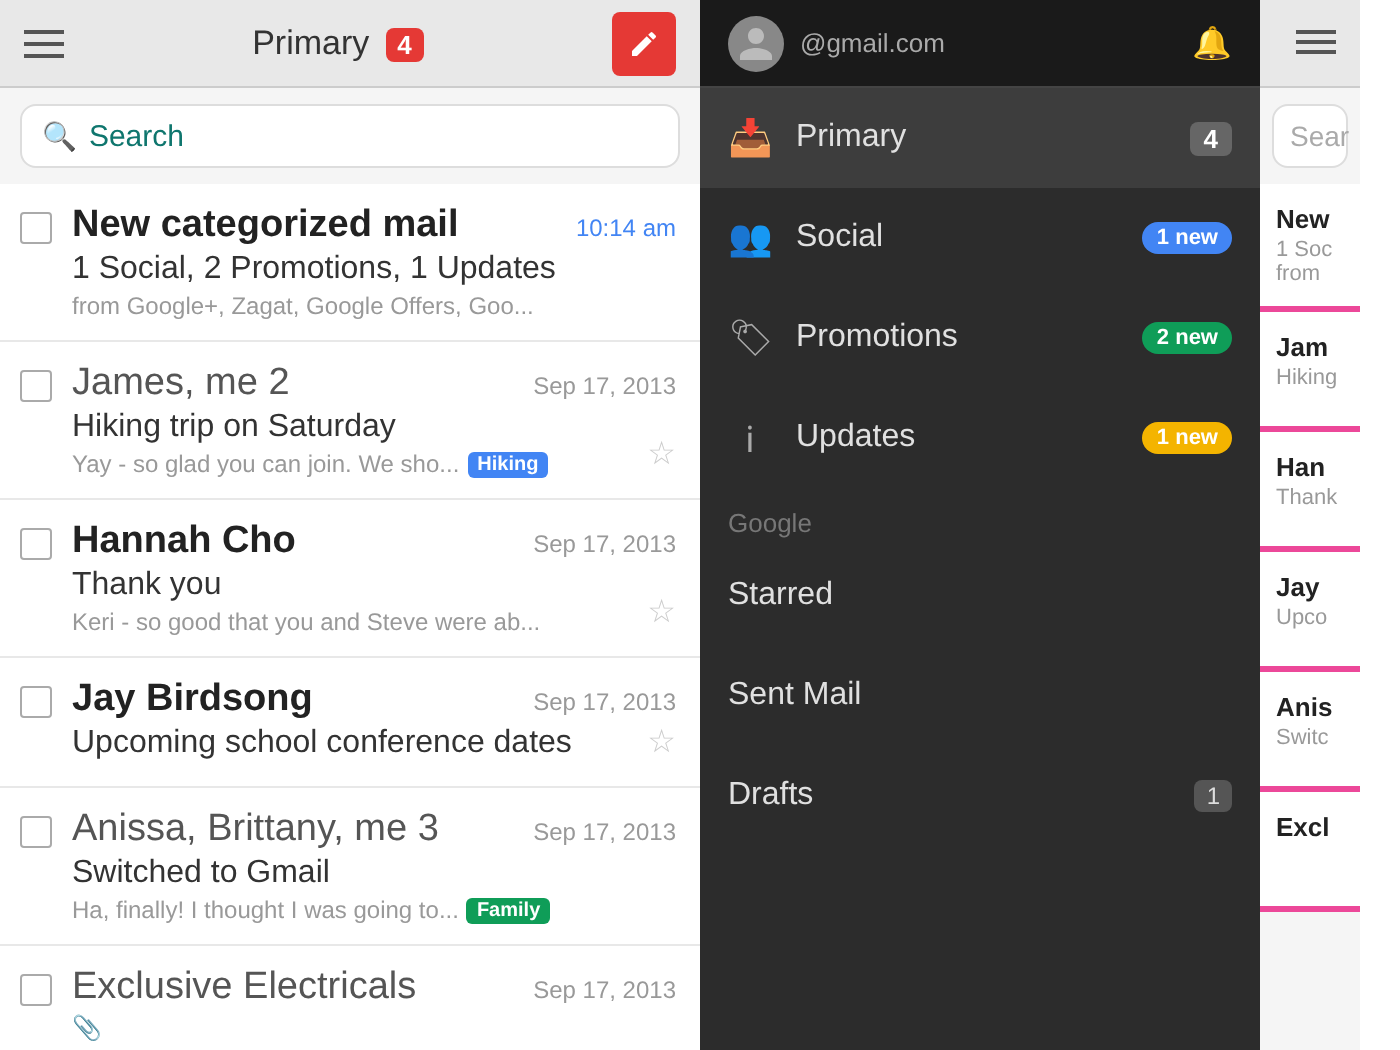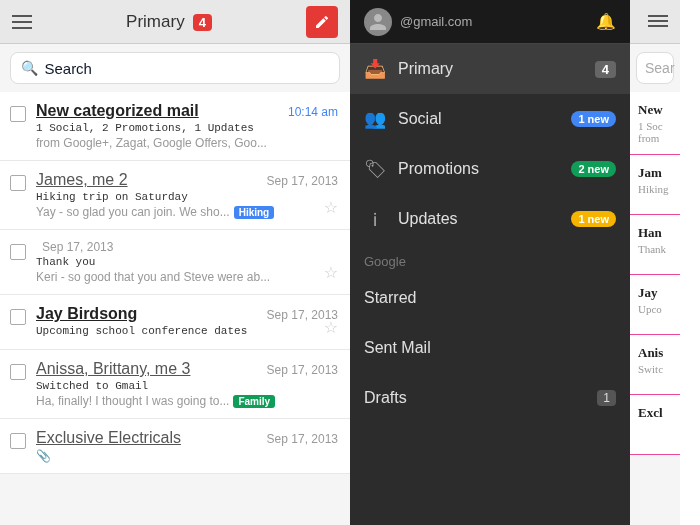--- a/index.html
+++ b/index.html
@@ -53,21 +53,21 @@
       margin: 8px 10px;
       border-radius: 8px;
       height: 32px;
       display: flex;
       align-items: center;
       padding: 0 10px;
       gap: 6px;
       border: 1px solid #ddd;
     }
     .search-bar-icon { color: #aaa; font-size: 14px; }
-    .search-bar-text { color: #0f172a; font-size: 15px; }
+    .search-bar-text { color: #0f766e; font-size: 15px; }
 
     .email-list { overflow-y: auto; flex: 1; }
 
     .email-item {
       background: white;
       border-bottom: 1px solid #e8e8e8;
       padding: 10px 12px 10px 36px;
       position: relative;
       cursor: pointer;
     }
@@ -76,30 +76,30 @@
       position: absolute; left: 10px; top: 14px;
       width: 16px; height: 16px; border: 1.5px solid #aaa; border-radius: 2px;
       background: white;
     }
 
     .email-header {
       display: flex; justify-content: space-between; align-items: baseline;
       margin-bottom: 2px;
     }
     .email-sender {
-      font-size: 16px; font-weight: 700; color: #222; text-decoration: underline;
+      font-size: 19px; font-weight: 700; color: #222;
     }
     .email-sender.read { font-weight: 400; color: #555; }
     .email-time {
       font-size: 12px; color: #999; flex-shrink: 0; margin-left: 6px;
     }
     .email-time.unread-time { color: #4285f4; }
 
     .email-subject {
-      font-size: 11px; color: #333; font-weight: 500; margin-bottom: 2px; font-family: Liberation Mono, monospace;
+      font-size: 16px; color: #333; font-weight: 500; margin-bottom: 2px;
     }
     .email-preview {
       font-size: 12px; color: #999; white-space: nowrap; overflow: hidden; text-overflow: ellipsis;
       display: flex; align-items: flex-end; gap: 4px;
     }
 
     .tag {
       font-size: 10px; color: white; padding: 1px 5px; border-radius: 3px; font-weight: 600; flex-shrink: 0;
     }
     .tag-hiking { background: #4285f4; }
@@ -192,24 +192,23 @@
       display: flex;
       align-items: center;
       padding: 0 8px;
       border: 1px solid #ddd;
     }
     .right-search-text { color: #aaa; font-size: 14px; }
 
     .right-email-items { flex: 1; }
     .right-email-item {
       background: white;
-      border-bottom: 1px solid #ec4899;
+      border-bottom: 3px solid #ec4899;
       padding: 10px 8px;
       min-height: 60px;
-      font-family: Liberation Serif, serif;
     }
     .right-sender { font-size: 13px; font-weight: 700; color: #222; margin-bottom: 2px; }
     .right-sub { font-size: 11px; color: #999; }
   </style>
 </head>
 <body>
 
 <div class="left-panel">
   <div class="left-header">
     <div class="hamburger-icon">
@@ -254,20 +253,21 @@
         <div class="email-subject">Hiking trip on Saturday</div>
         <div class="email-preview">
           <span>Yay - so glad you can join. We sho...</span>
           <span class="tag tag-hiking">Hiking</span>
         </div>
         <span class="star">☆</span>
       </div>
       <div class="email-item">
         <div class="checkbox"></div>
         <div class="email-header">
+          <span class="email-sender">Hannah Cho</span>
           <span class="email-time">Sep 17, 2013</span>
         </div>
         <div class="email-subject">Thank you</div>
         <div class="email-preview">
           <span>Keri - so good that you and Steve were ab...</span>
         </div>
         <span class="star">☆</span>
       </div>
       <div class="email-item">
         <div class="checkbox"></div>

